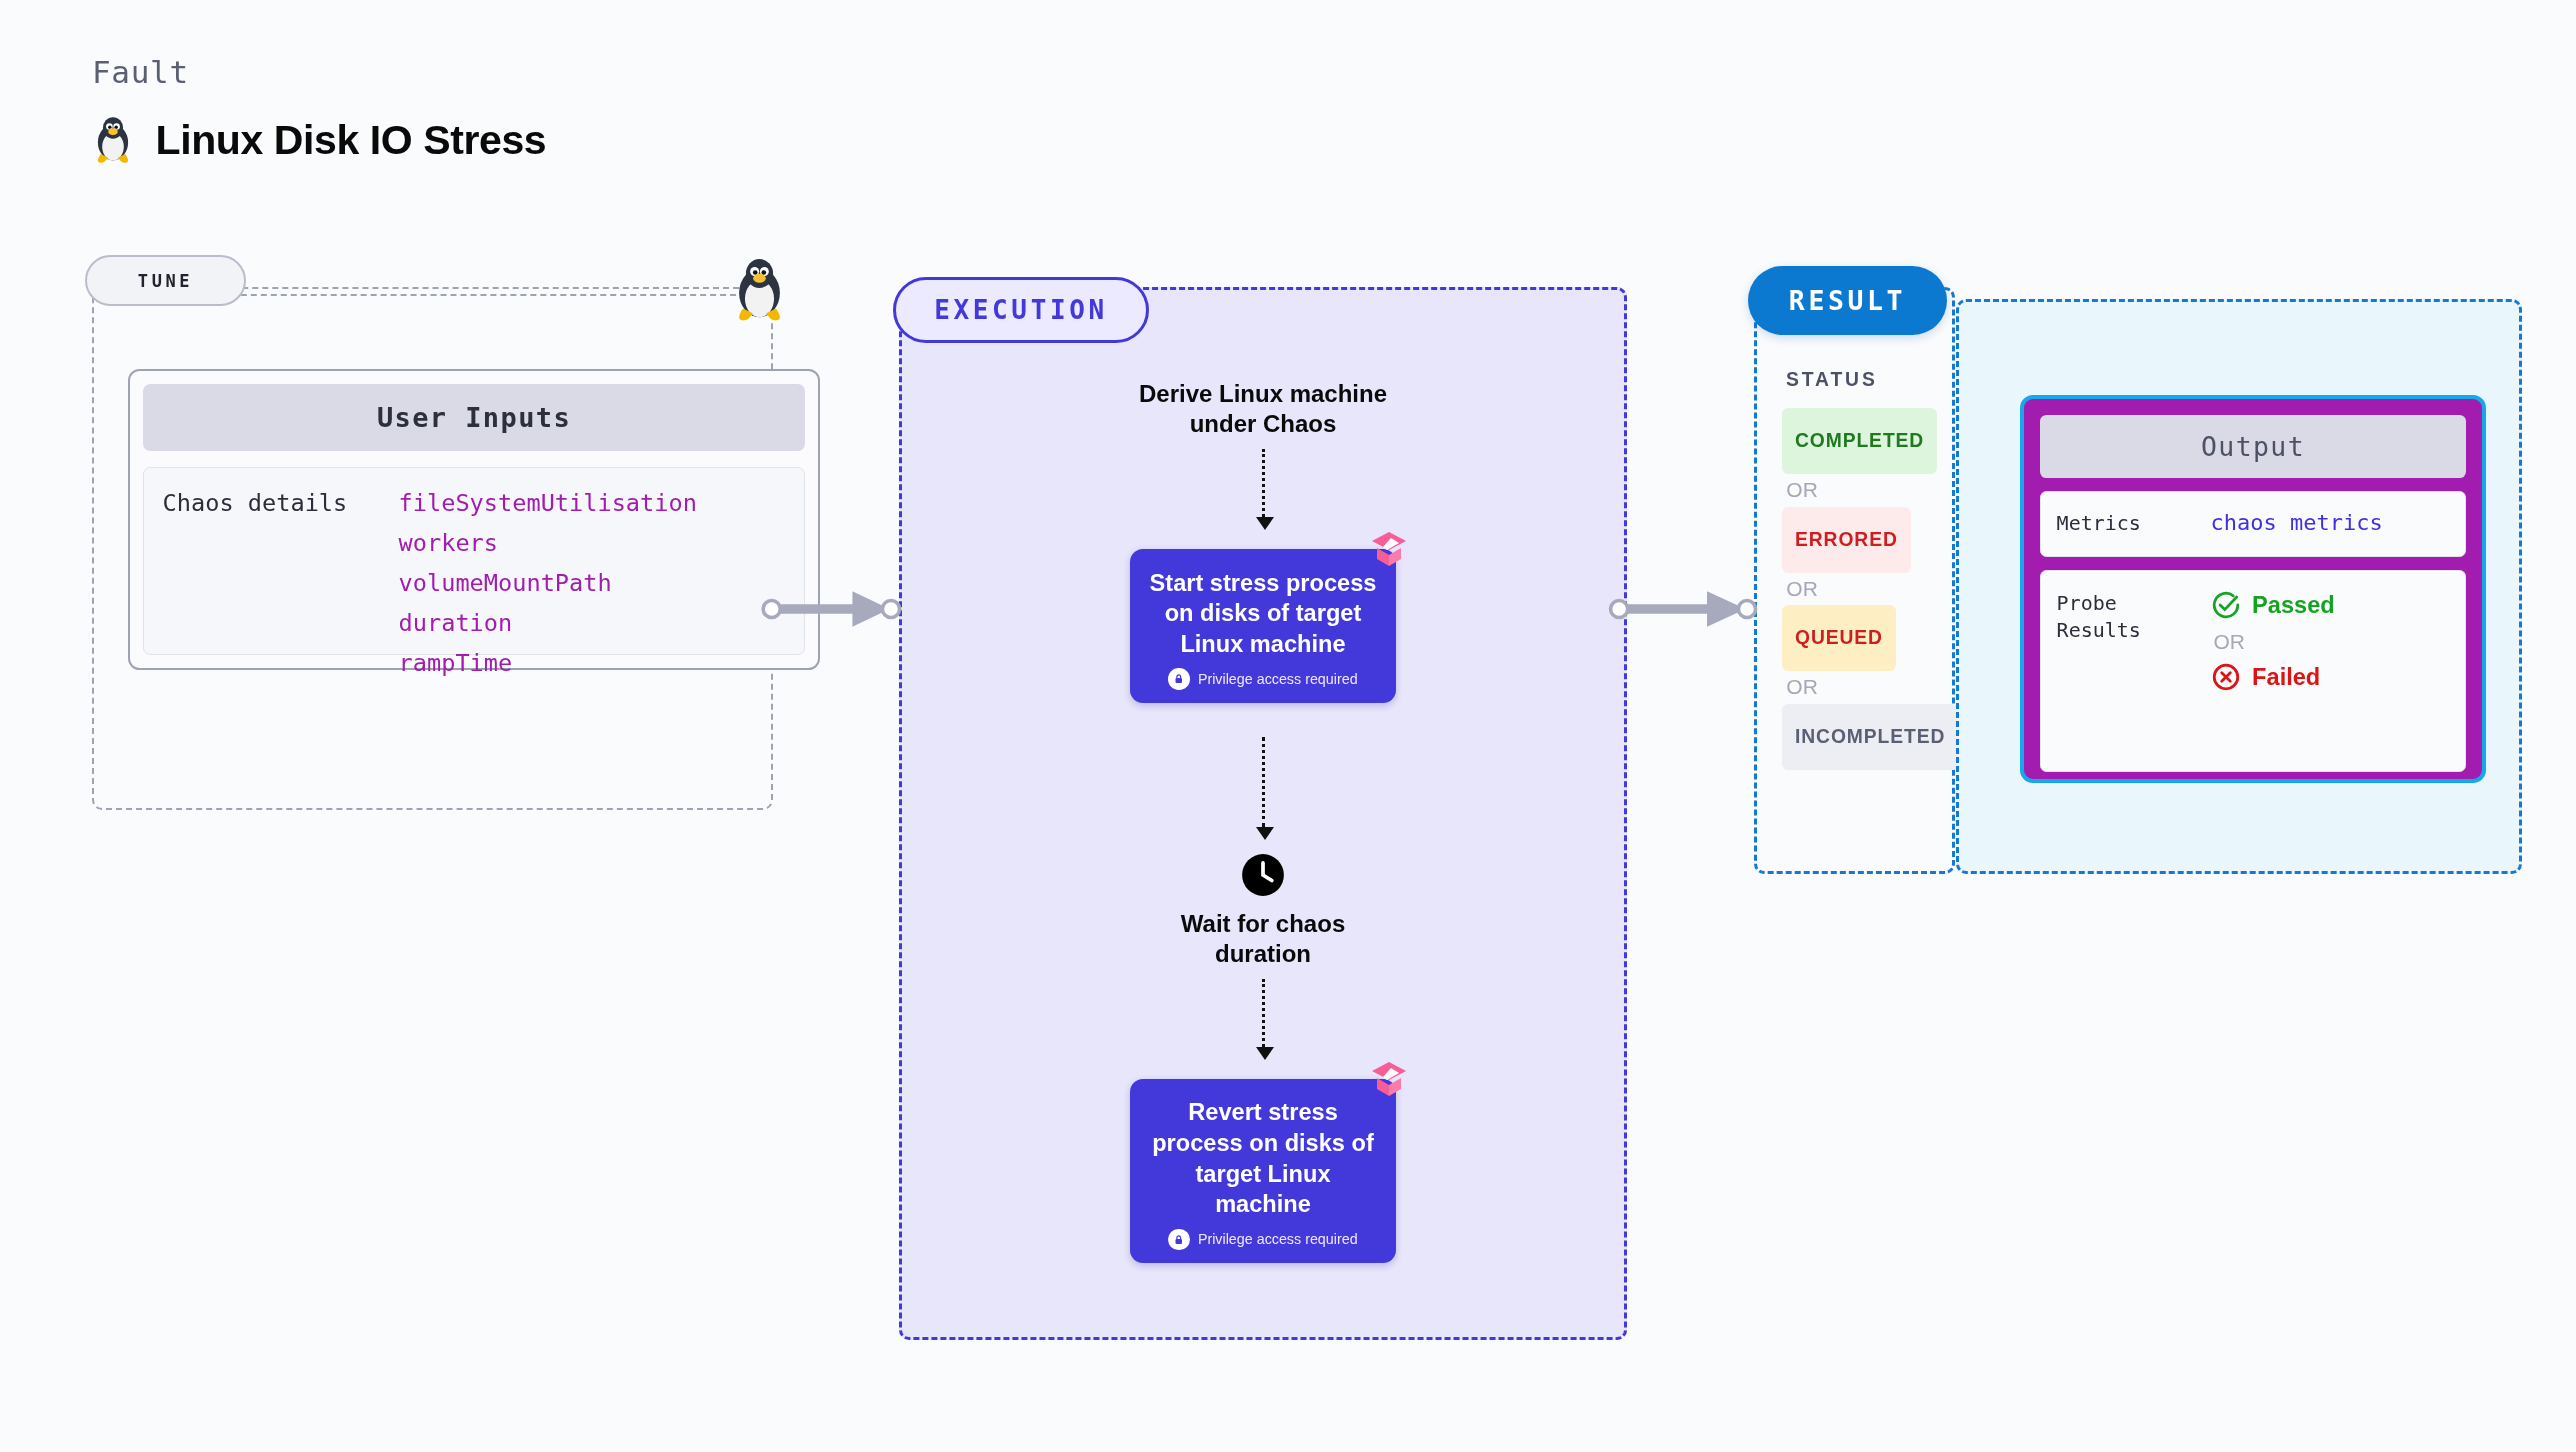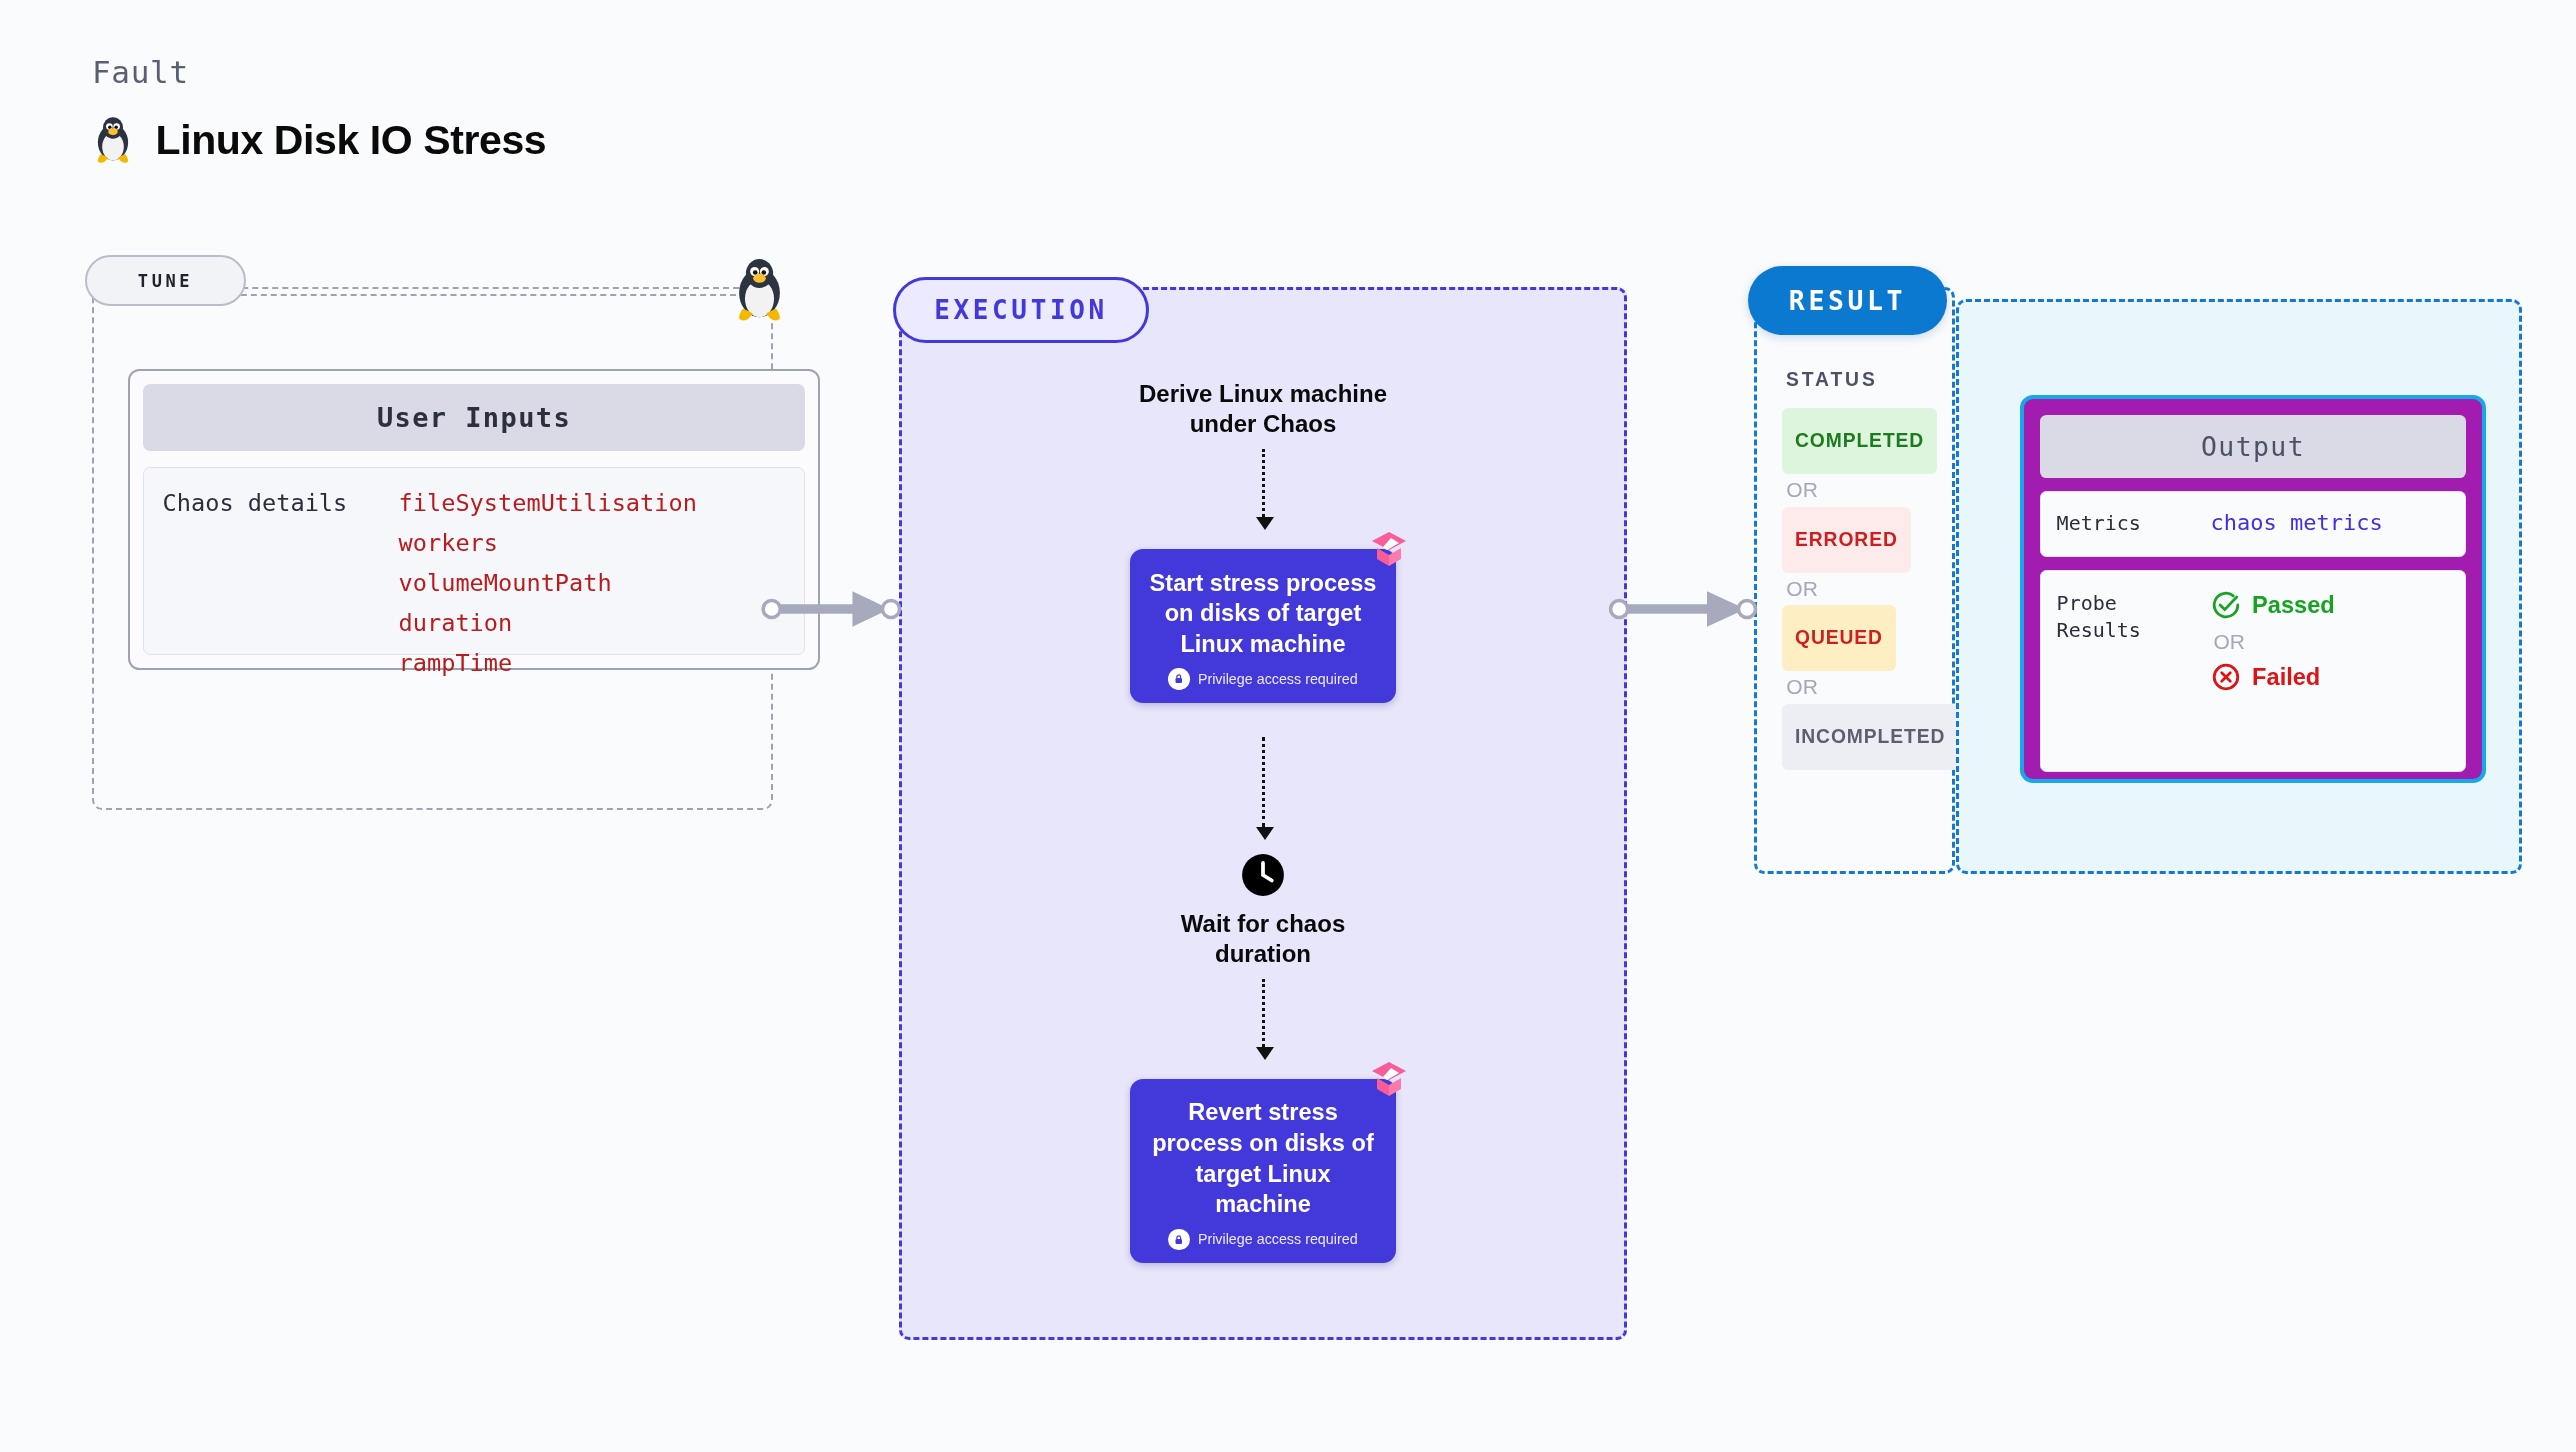--- a/index.html
+++ b/index.html
@@ -79,21 +79,21 @@
     display: flex; padding: 21.5px 18.6px;
   }
   .ui-label {
     font-family: "DejaVu Sans Mono", monospace;
     font-size: 23.6px; color: #2b2e3a; white-space: nowrap;
     flex: 0 0 236px;
   }
   .ui-values { display: flex; flex-direction: column; gap: 12px; }
   .ui-value {
     font-family: "DejaVu Sans Mono", monospace;
-    font-size: 23.6px; color: #b91c1c; white-space: nowrap;
+    font-size: 23.6px; color: #a21caf; white-space: nowrap;
   }
 
   
   #exec-sec { left: 899px; top: 287px; width: 728px; height: 1053px; }
   #exec-sec .sec-box { border: 3.6px dashed #4338d9; background: #e7e6fb; }
   #exec-badge {
     left: -5.7px; top: -33px; width: 256px; height: 66px;
     background: #eceaff; border: 3.6px solid #4338d9; color: #4338d9;
     font-size: 26px;
   }

